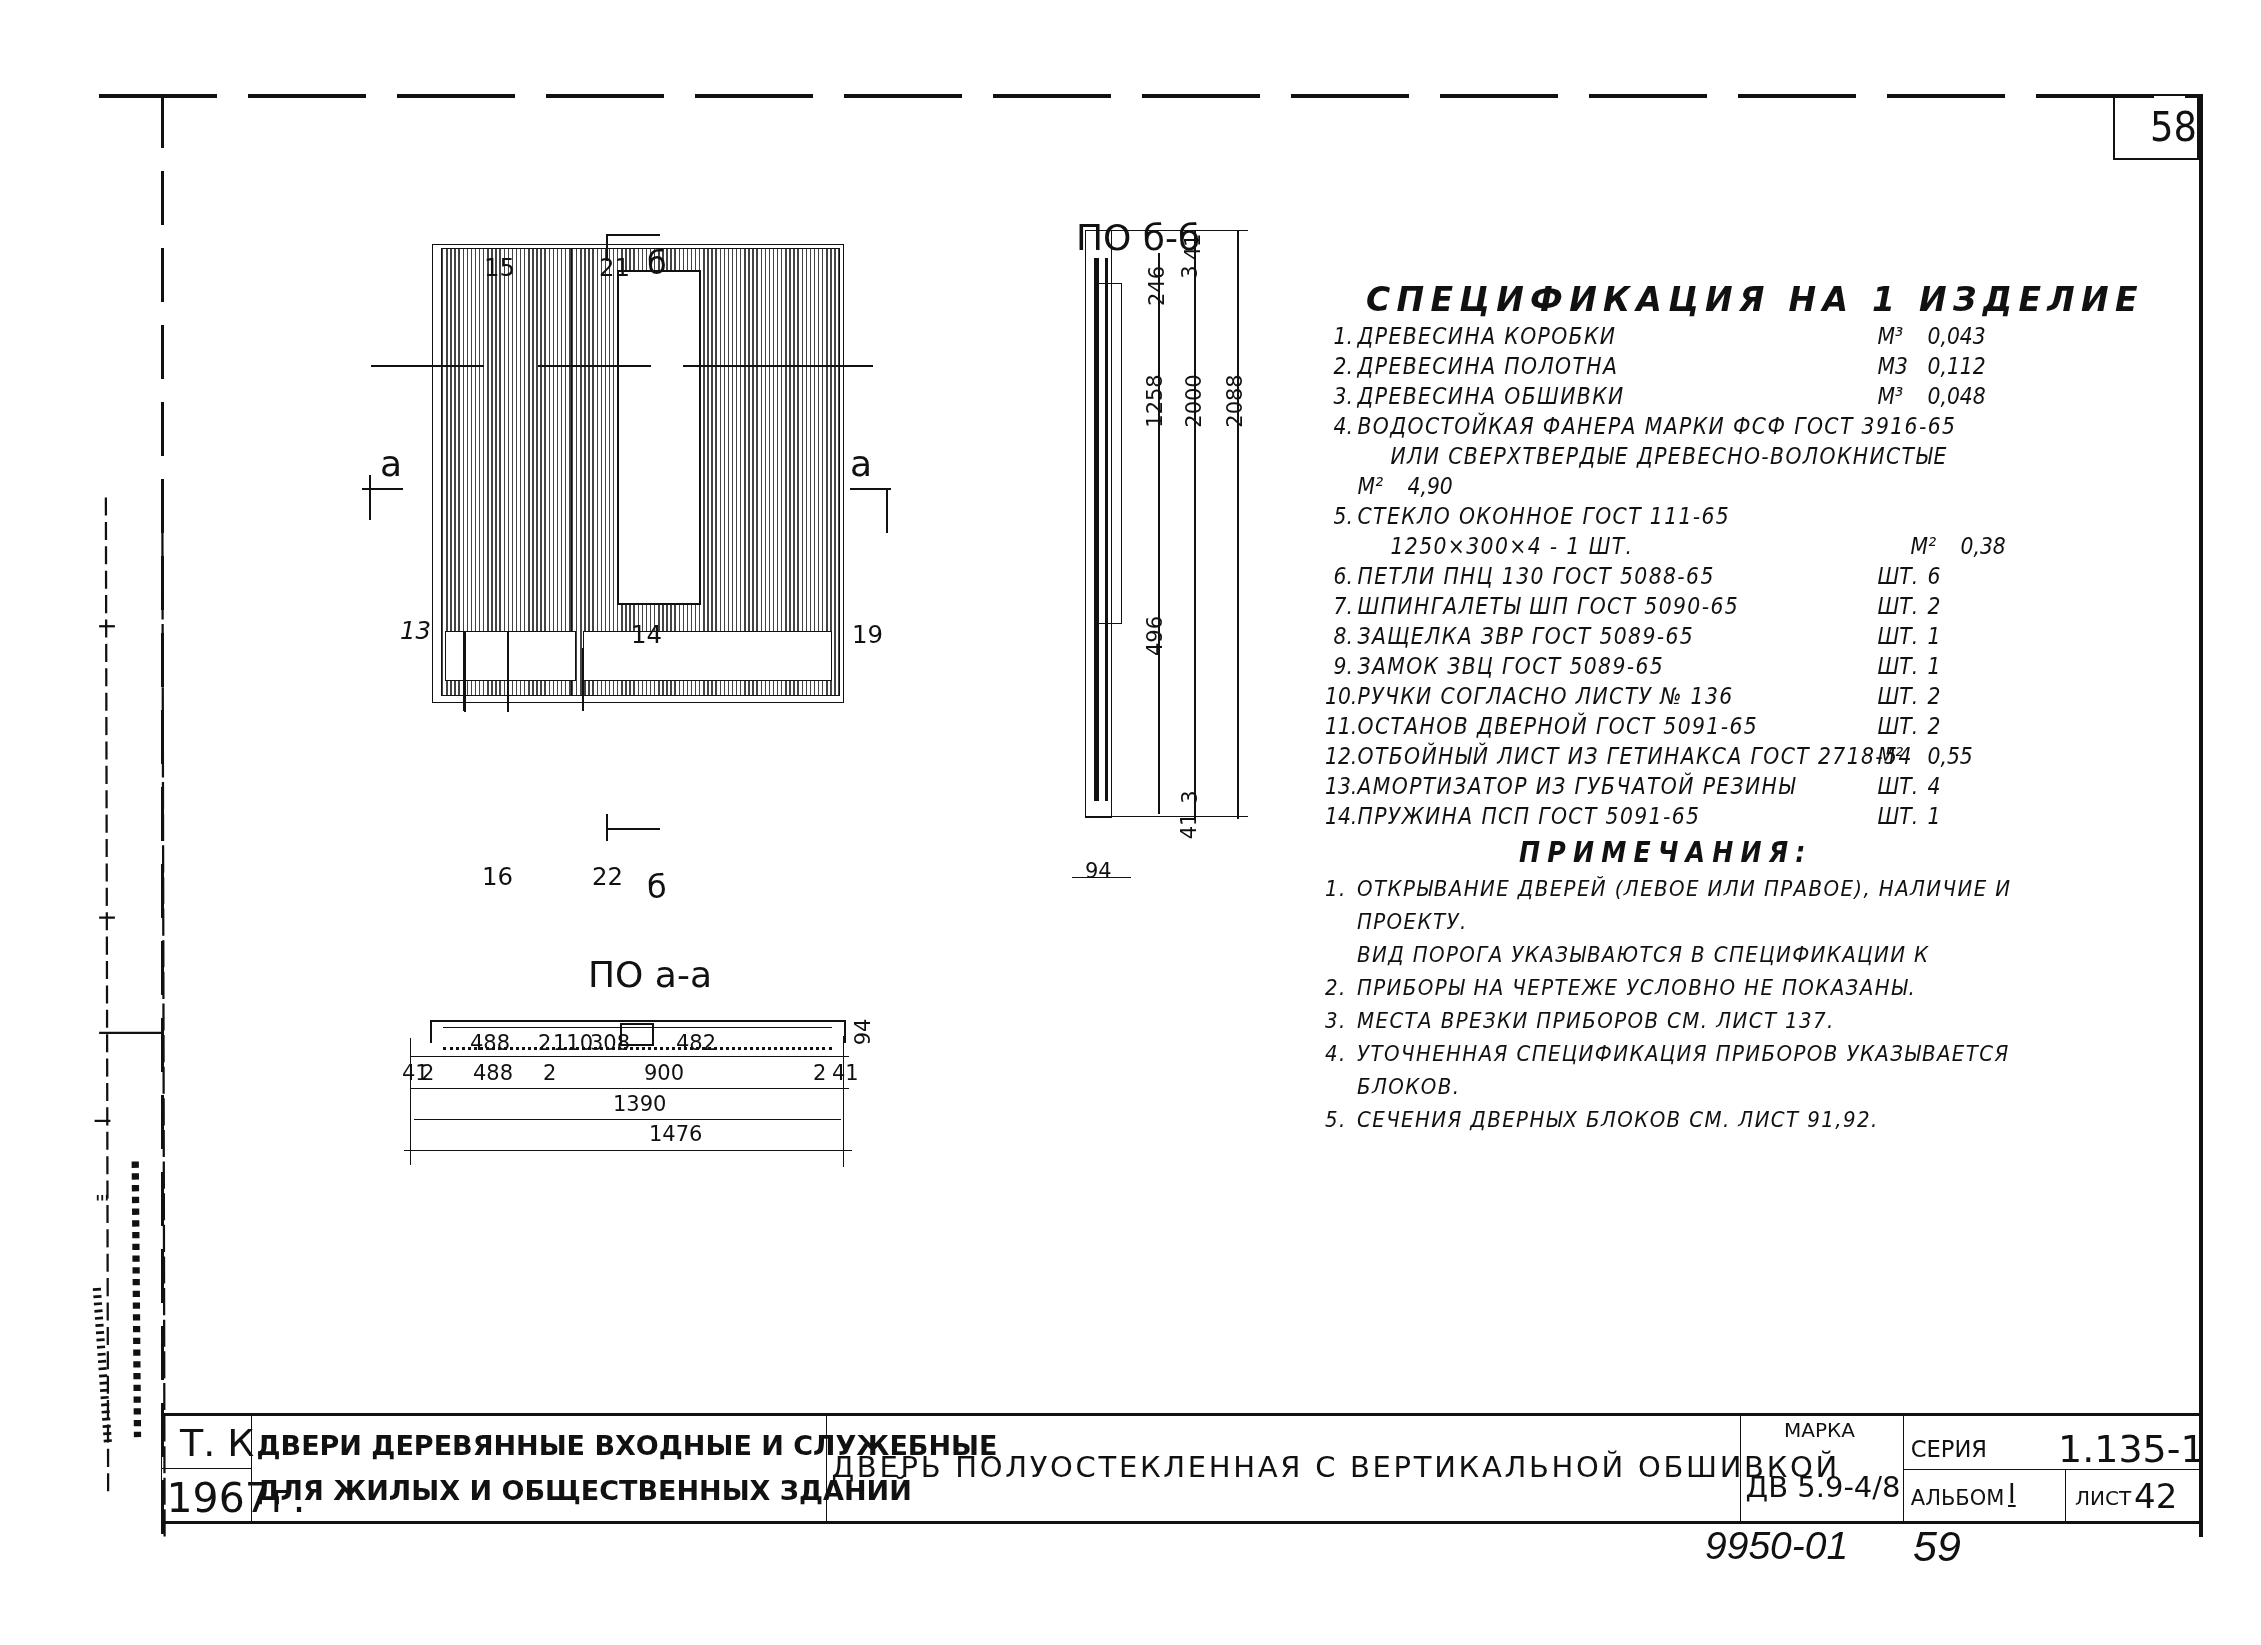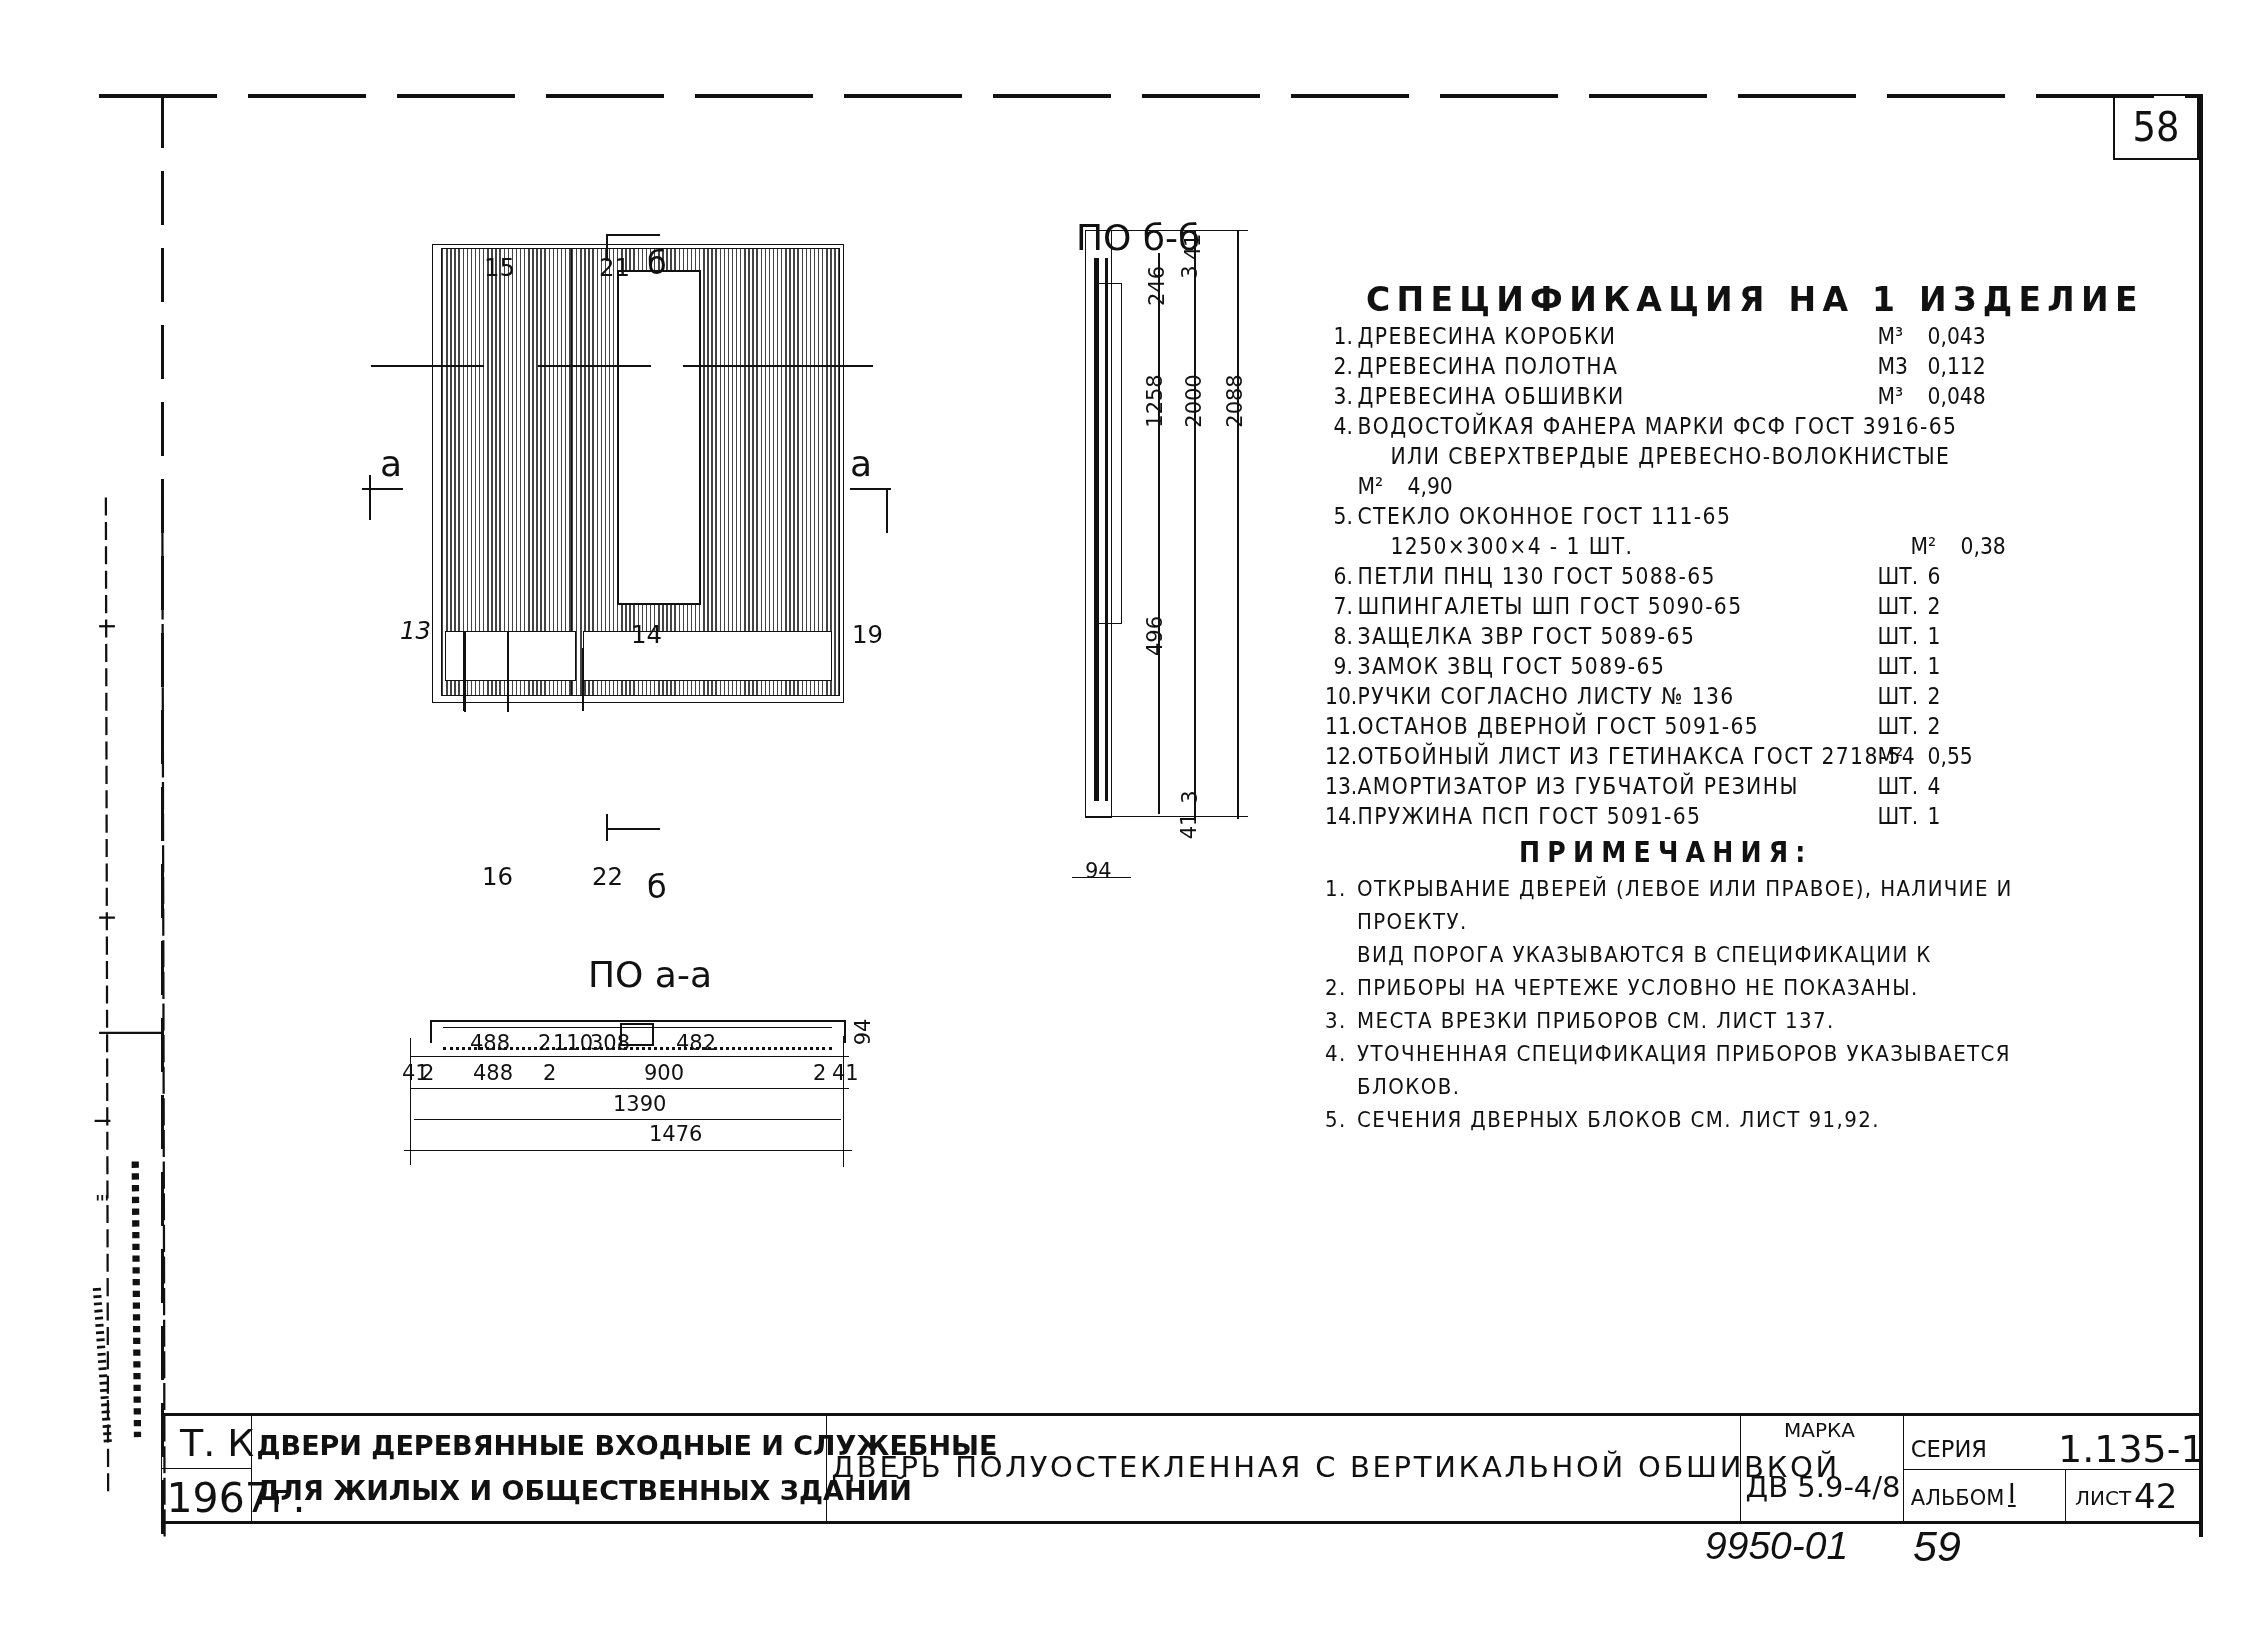--- a/index.html
+++ b/index.html
@@ -4,32 +4,32 @@
 <style>
   html,body{margin:0;padding:0;background:#fff;}
   body{width:2270px;height:1645px;position:relative;overflow:hidden;
        font-family:"DejaVu Sans Condensed","DejaVu Sans",sans-serif;color:#111;}
   .abs{position:absolute;}
   .hand{font-family:"DejaVu Sans",sans-serif;font-weight:bold;letter-spacing:2.7px;transform:scaleX(0.72);transform-origin:left center;white-space:nowrap;}
   .line{position:absolute;background:#111;}
   .frame-top{left:99px;top:94px;width:2103px;height:3.6px;background:repeating-linear-gradient(90deg,#111 0 118px,transparent 118px 149px);}
   .frame-right{left:2199px;top:94px;width:3.6px;height:1443px;background:#111;}
   .frame-left{left:161px;top:94px;width:2.7px;height:1443px;background:repeating-linear-gradient(180deg,#111 0 54px,transparent 54px 77px);}
-  .sheet-no{left:2113px;top:94px;width:86px;height:66px;border:2.7px solid #111;box-sizing:border-box;font-size:41px;display:flex;align-items:center;justify-content:center;}
+  .sheet-no{left:2113px;top:94px;width:86px;height:66px;border:2.7px solid #111;box-sizing:border-box;font-size:41px;display:flex;align-items:center;justify-content:flex-end;}
   .door-outer{position:absolute;left:432px;top:244px;width:412px;height:459px;border:1.8px solid #111;box-sizing:border-box;}
   .leaf{position:absolute;box-sizing:border-box;border:1.4px solid #111;
         background:repeating-linear-gradient(90deg,#444 0 1.4px,#fff 1.4px 4.1px);}
   .glass{position:absolute;background:#fff;border:2.3px solid #111;box-sizing:border-box;}
   .panel{position:absolute;background:#fff;border:1.8px solid #111;box-sizing:border-box;}
   .lbl{position:absolute;font-size:24.4px;font-family:"DejaVu Sans",sans-serif;}
   .sec-title{position:absolute;font-size:36px;font-family:"DejaVu Sans",sans-serif;white-space:nowrap;}
   .dim{position:absolute;font-size:21px;font-family:"DejaVu Sans",sans-serif;white-space:nowrap;}
   .vdim{position:absolute;font-size:21px;font-family:"DejaVu Sans",sans-serif;transform:rotate(-90deg);transform-origin:center;white-space:nowrap;}
   
-  .spec{left:1325px;top:280px;width:769px;}
+  .spec{left:1325px;top:280px;width:769px;font-style:italic;}
   .spec-title{font-size:33px;font-weight:bold;letter-spacing:6.3px;margin-left:41px;height:41px;}
   .spec-row{display:flex;align-items:baseline;font-size:22.6px;line-height:30px;height:30px;}
   .spec-row .n{width:28px;text-align:right;padding-right:4.5px;}
   .spec-row .t{width:520px;letter-spacing:1.4px;white-space:nowrap;}
   .spec-row .u{width:50px;}
   .spec-row .q{width:90px;}
   .spec-sub{padding-left:33px;}
   .notes-title{font-size:28px;font-weight:bold;letter-spacing:7.2px;margin-left:194px;height:36px;}
   .note-row{font-size:22px;line-height:33px;letter-spacing:1.4px;white-space:nowrap;display:flex;}
   .note-row .n{width:32px;}

